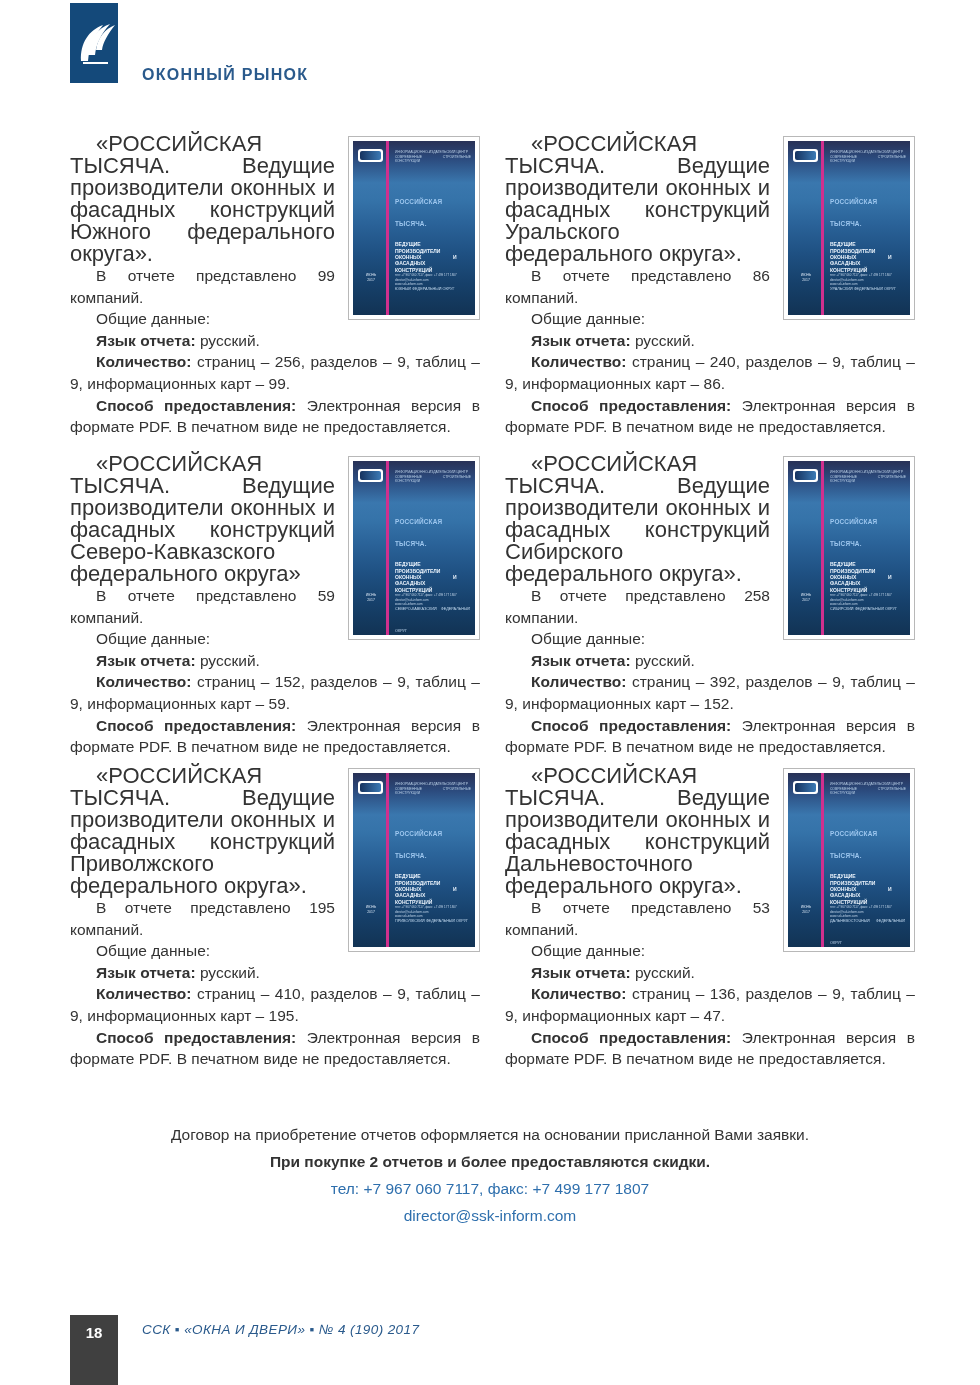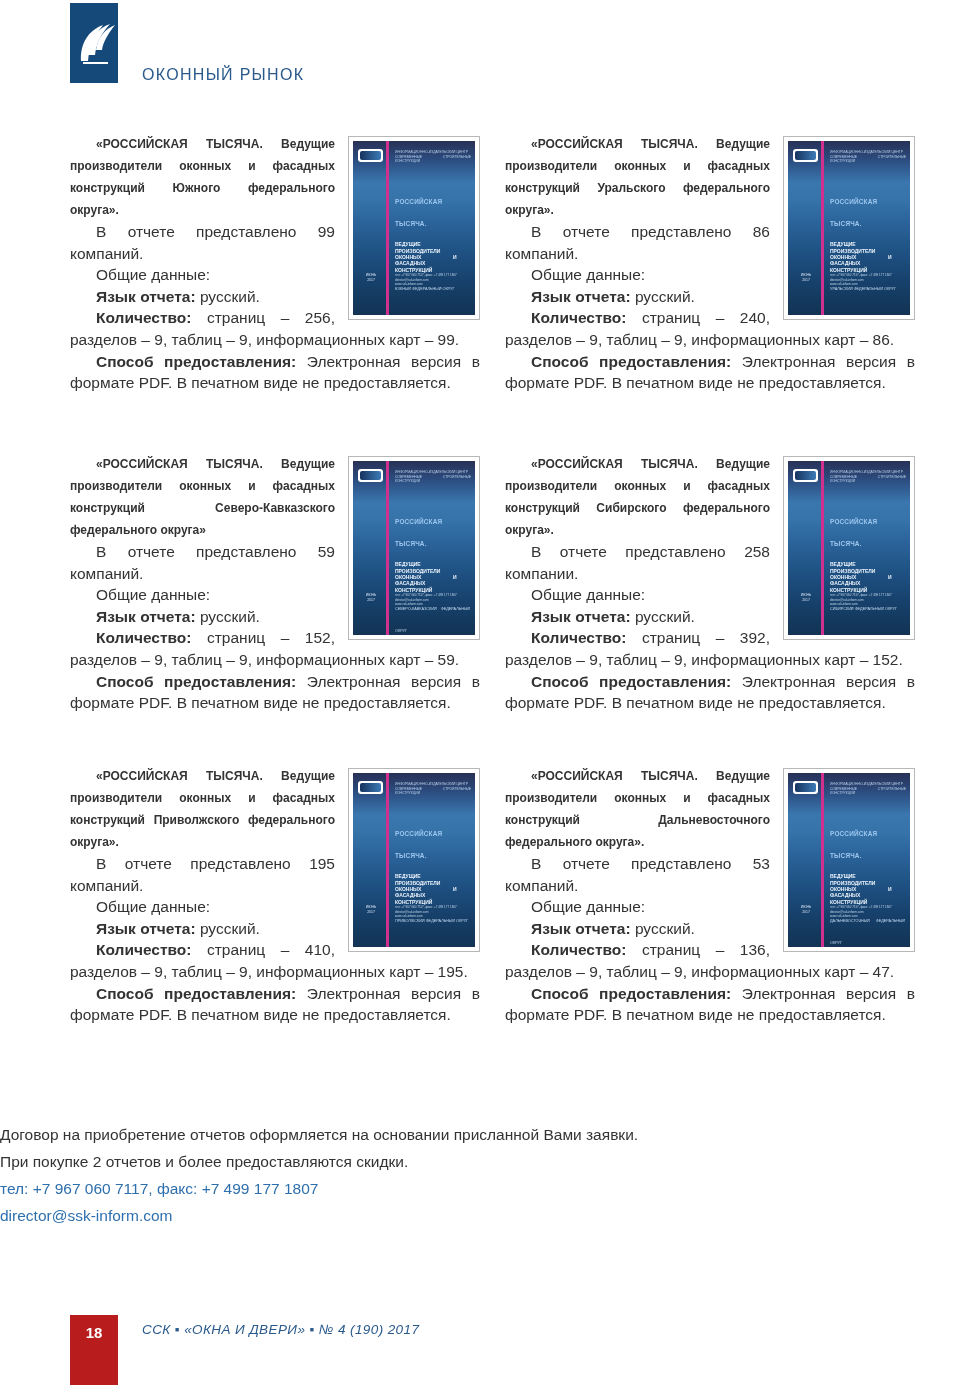--- a/index.html
+++ b/index.html
@@ -11,34 +11,34 @@
   }
 
   
   .logo-box {
     position:absolute; left:70px; top:3px; width:48px; height:80px;
     background:#14497a;
   }
   .logo-box svg { position:absolute; left:0; top:0; width:100%; height:100%; }
   .section-title {
     position:absolute; left:142px; top:66px;
-    font-size:16px; font-weight:normal; letter-spacing:1.3px;
+    font-size:16px; font-weight:bold; letter-spacing:1.3px;
     color:#2a5a8c;
   }
 
   
   .row { position:absolute; left:70px; width:845px; display:flex; gap:25px; }
   .row1 { top:133px; } .row2 { top:453px; } .row3 { top:765px; }
 
   .entry {
     width:410px; font-size:15.5px; line-height:21.6px;
     text-align:justify; color:#333333;
   }
   .entry p { text-indent:26px; }
-  .entry .title { font-weight:bold; font-size:12px; line-height:22px; }
+  .entry .title { font-weight:normal; font-size:22px; line-height:22px; }
   .entry b { font-weight:bold; }
 
   
   .cover {
     float:right; width:132px; height:184px; margin:3px 0 6px 13px;
     background:#ffffff; border:1px solid #b8b8b8; padding:4px;
   }
   .cover-inner {
     position:relative; width:100%; height:100%; overflow:hidden;
     background:linear-gradient(180deg,
@@ -81,29 +81,29 @@
     text-transform:uppercase;
   }
   .c-foot-right {
     position:absolute; left:42px; bottom:28px; right:4px;
     font-size:3px; line-height:4.6px; color:#c3d6ea;
   }
 
   
   .contact {
     position:absolute; top:1121px; left:0; width:980px;
-    text-align:left; font-size:15.5px; line-height:27px; color:#333333;
-  }
-  .contact .bold { font-weight:normal; }
+    text-align:center; font-size:15.5px; line-height:27px; color:#333333;
+  }
+  .contact .bold { font-weight:bold; }
   .contact .blue { color:#2e6fad; }
 
   
   .pagenum-box {
     position:absolute; left:70px; top:1315px; width:48px; height:70px;
-    background:#b91c1c; color:#ffffff; font-weight:bold; font-size:15px;
+    background:#404040; color:#ffffff; font-weight:bold; font-size:15px;
     text-align:center; padding-top:9px;
   }
   .issue-line {
     position:absolute; left:142px; top:1322px;
     font-size:13.5px; letter-spacing:.4px; color:#2a5a8c;font-style:italic;
   }
 </style>
 </head>
 <body>
 

